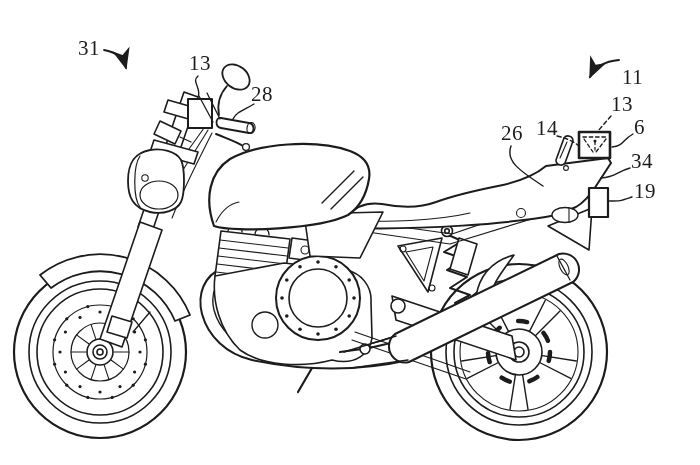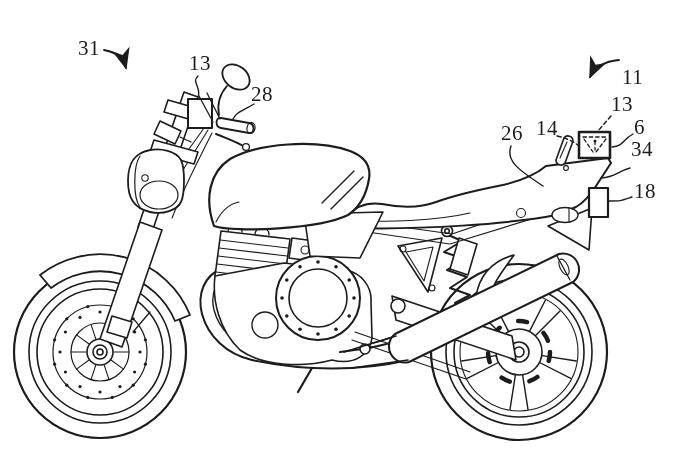--- a/index.html
+++ b/index.html
@@ -236,16 +236,16 @@
 </svg>
 
 <div class="ref-label" style="left:78px;top:38px">31</div>
 <div class="ref-label" style="left:189px;top:53px">13</div>
 <div class="ref-label" style="left:251px;top:84px">28</div>
 <div class="ref-label" style="left:622px;top:67px">11</div>
 <div class="ref-label" style="left:611px;top:94px">13</div>
 <div class="ref-label" style="left:536px;top:118px">14</div>
 <div class="ref-label" style="left:634px;top:117px">6</div>
 <div class="ref-label" style="left:501px;top:123px">26</div>
-<div class="ref-label" style="left:631px;top:139px">34</div>
-<div class="ref-label" style="left:634px;top:181px">18</div>
+<div class="ref-label" style="left:631px;top:151px">34</div>
+<div class="ref-label" style="left:634px;top:181px">19</div>
 
 </div>
 
 </body></html>

